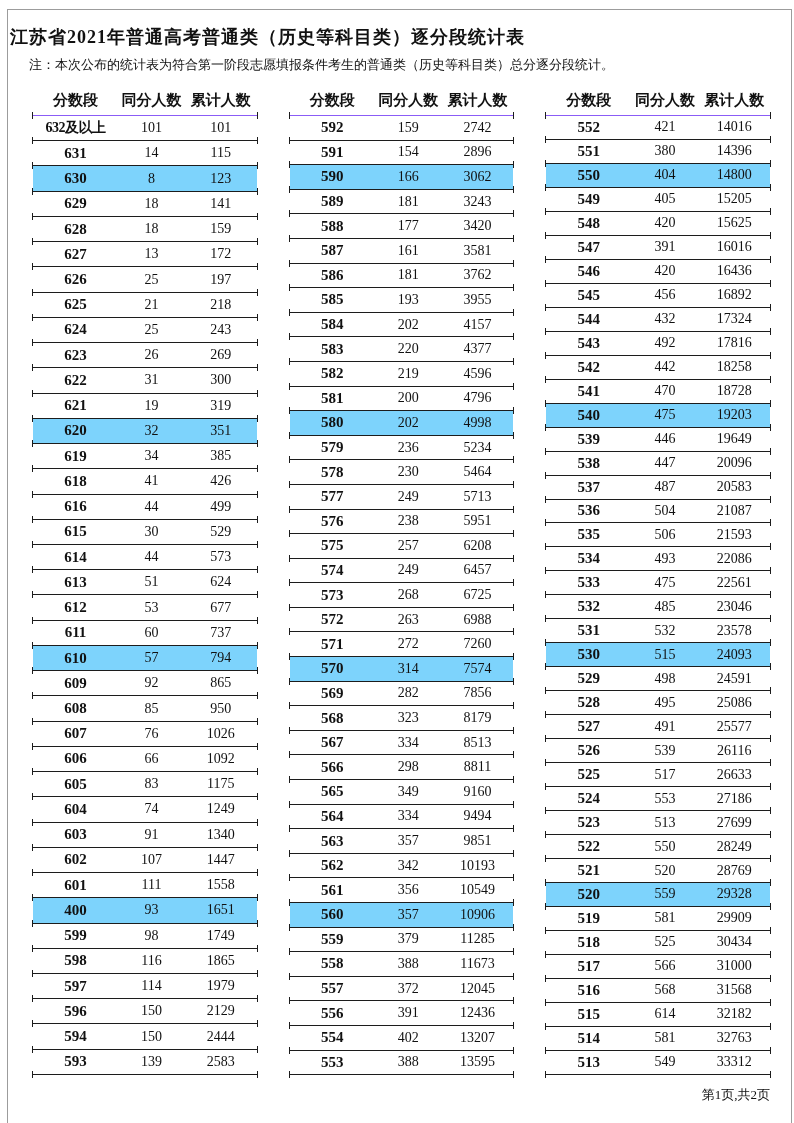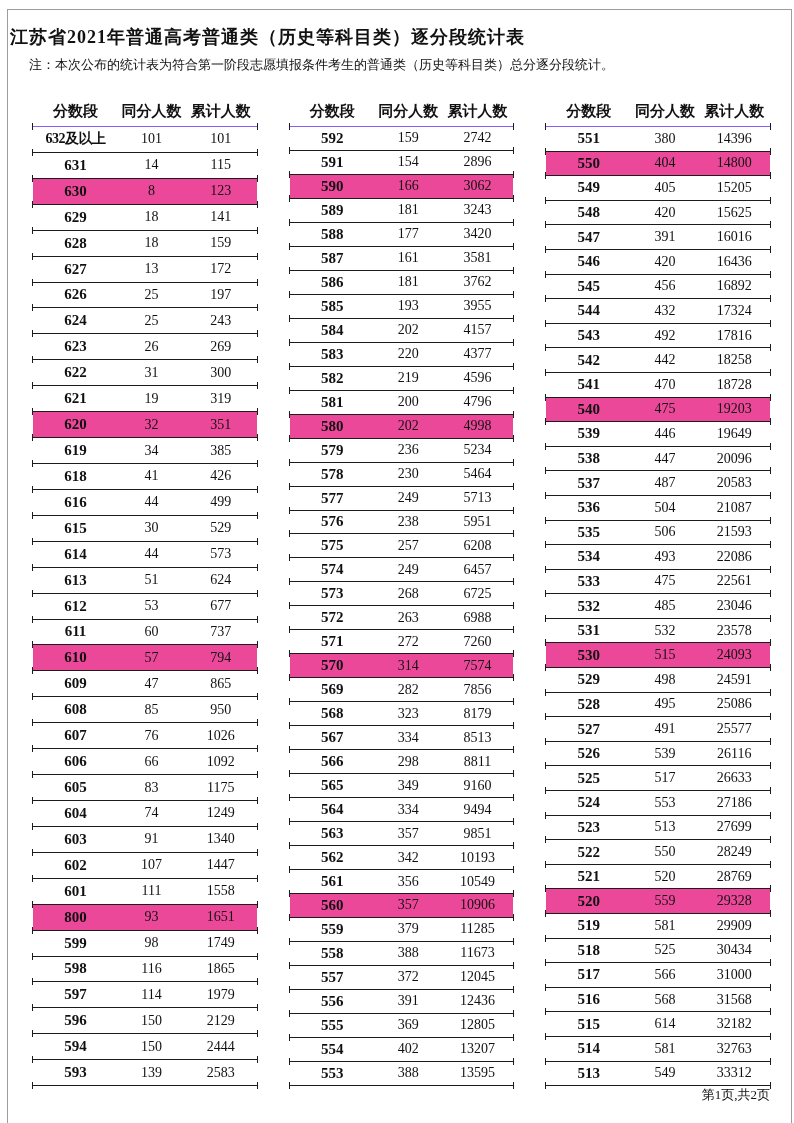--- a/index.html
+++ b/index.html
@@ -13,21 +13,21 @@
     border:1px solid #9c9c9c; pointer-events:none;
   }
   .title {
     margin:25px 10px 0 10px; text-align:left;
     font-size:18px; font-weight:bold; letter-spacing:1px;
   }
   .note {
     margin:7px 0 16px 29px; font-size:13px;
   }
   .tables {
-    position:absolute; left:33px; right:24px; top:96px;
+    position:absolute; left:33px; right:24px; top:85px;
     display:flex; gap:33px;
   }
   .table { flex:1; display:flex; flex-direction:column; }
   .thead {
     display:flex; height:30px; align-items:center;
     font-weight:bold; font-size:15px;
   }
   .thead .c { text-align:center; }
   .tbody {
     position:relative; height:959px; display:flex; flex-direction:column;
@@ -40,21 +40,21 @@
   .tbody::after  { right:-1px; }
   .row {
     position:relative; flex:1; display:flex; align-items:center;
     border-bottom:1px solid #1c1c1c;
   }
   .row::before, .row::after {
     content:""; position:absolute; bottom:-4px; width:1px; height:7px; background:#1c1c1c;
   }
   .row::before { left:-1px; }
   .row::after  { right:-1px; }
-  .row.hl { background:#ec4899; }
+  .row.hl { background:#7dd3fc; }
   .c1 { width:38%; }
   .c2 { width:30%; }
   .c3 { width:32%; }
   .cell { text-align:center; font-size:14px; line-height:1; }
   .cell.score { font-weight:bold; font-size:15px; }
   .cell.score.long { font-size:14px; letter-spacing:-0.5px; }
   .footer {
     position:absolute; right:24px; top:1086px; font-size:13px;
   }
 </style>
@@ -103,20 +103,25 @@
           <div class="cell c1 score">627</div>
           <div class="cell c2">13</div>
           <div class="cell c3">172</div>
         </div>
         <div class="row">
           <div class="cell c1 score">626</div>
           <div class="cell c2">25</div>
           <div class="cell c3">197</div>
         </div>
         <div class="row">
+          <div class="cell c1 score">625</div>
+          <div class="cell c2">21</div>
+          <div class="cell c3">218</div>
+        </div>
+        <div class="row">
           <div class="cell c1 score">624</div>
           <div class="cell c2">25</div>
           <div class="cell c3">243</div>
         </div>
         <div class="row">
           <div class="cell c1 score">623</div>
           <div class="cell c2">26</div>
           <div class="cell c3">269</div>
         </div>
         <div class="row">
@@ -174,21 +179,21 @@
           <div class="cell c2">60</div>
           <div class="cell c3">737</div>
         </div>
         <div class="row hl">
           <div class="cell c1 score">610</div>
           <div class="cell c2">57</div>
           <div class="cell c3">794</div>
         </div>
         <div class="row">
           <div class="cell c1 score">609</div>
-          <div class="cell c2">47</div>
+          <div class="cell c2">92</div>
           <div class="cell c3">865</div>
         </div>
         <div class="row">
           <div class="cell c1 score">608</div>
           <div class="cell c2">85</div>
           <div class="cell c3">950</div>
         </div>
         <div class="row">
           <div class="cell c1 score">607</div>
           <div class="cell c2">76</div>
@@ -218,21 +223,21 @@
           <div class="cell c1 score">602</div>
           <div class="cell c2">107</div>
           <div class="cell c3">1447</div>
         </div>
         <div class="row">
           <div class="cell c1 score">601</div>
           <div class="cell c2">111</div>
           <div class="cell c3">1558</div>
         </div>
         <div class="row hl">
-          <div class="cell c1 score">800</div>
+          <div class="cell c1 score">400</div>
           <div class="cell c2">93</div>
           <div class="cell c3">1651</div>
         </div>
         <div class="row">
           <div class="cell c1 score">599</div>
           <div class="cell c2">98</div>
           <div class="cell c3">1749</div>
         </div>
         <div class="row">
           <div class="cell c1 score">598</div>
@@ -447,44 +452,44 @@
           <div class="cell c1 score">557</div>
           <div class="cell c2">372</div>
           <div class="cell c3">12045</div>
         </div>
         <div class="row">
           <div class="cell c1 score">556</div>
           <div class="cell c2">391</div>
           <div class="cell c3">12436</div>
         </div>
         <div class="row">
-          <div class="cell c1 score">555</div>
-          <div class="cell c2">369</div>
-          <div class="cell c3">12805</div>
-        </div>
-        <div class="row">
           <div class="cell c1 score">554</div>
           <div class="cell c2">402</div>
           <div class="cell c3">13207</div>
         </div>
         <div class="row">
           <div class="cell c1 score">553</div>
           <div class="cell c2">388</div>
           <div class="cell c3">13595</div>
         </div>
       </div>
   </div>
   <div class="table">
     <div class="thead">
         <div class="c c1">分数段</div>
         <div class="c c2">同分人数</div>
         <div class="c c3">累计人数</div>
       </div>
     <div class="tbody">
         <div class="row">
+          <div class="cell c1 score">552</div>
+          <div class="cell c2">421</div>
+          <div class="cell c3">14016</div>
+        </div>
+        <div class="row">
           <div class="cell c1 score">551</div>
           <div class="cell c2">380</div>
           <div class="cell c3">14396</div>
         </div>
         <div class="row hl">
           <div class="cell c1 score">550</div>
           <div class="cell c2">404</div>
           <div class="cell c3">14800</div>
         </div>
         <div class="row">

